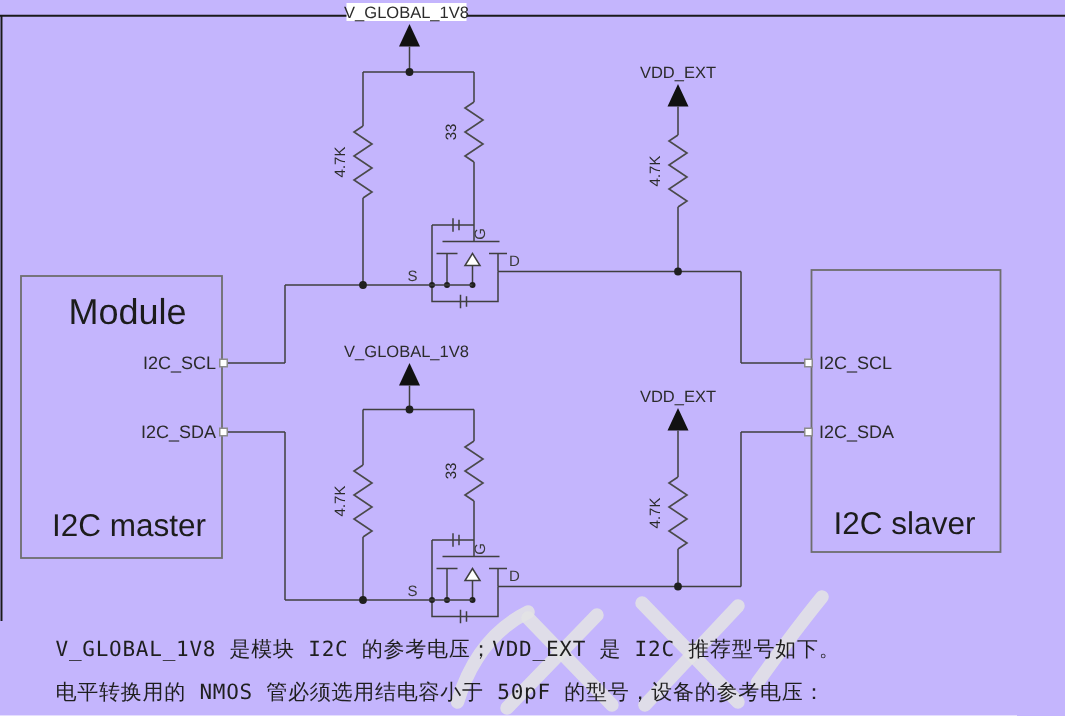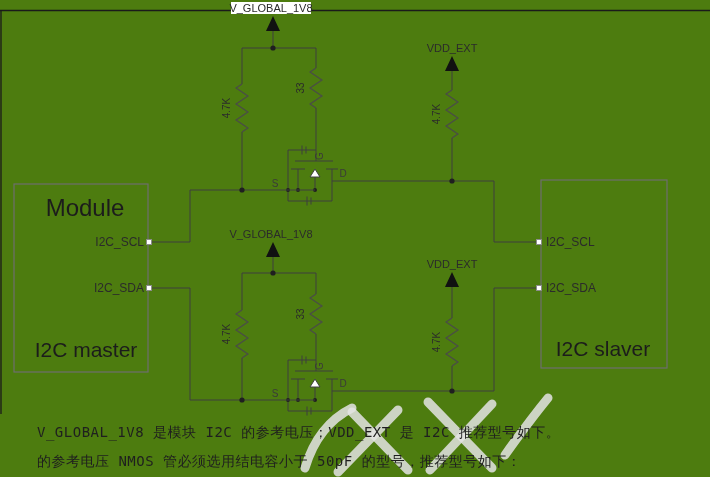--- a/index.html
+++ b/index.html
@@ -1,19 +1,19 @@
 <!DOCTYPE html>
 <html><head>
 <meta charset="utf-8">
 <style>
   html,body{margin:0;padding:0;background:#ffffff;}
   .page{
     position:relative;
     width:710px;height:477px;
-    background:#4d7c0f;
+    background:#c4b5fd;
     font-family:"Liberation Sans", sans-serif;
     overflow:hidden;
   }
   svg{position:absolute;left:0;top:0;}
   svg text{fill:#2b2b2b;}
   .wire{stroke:#3f3f3f;stroke-width:1;fill:none;}
   .res{stroke:#4a4a4a;stroke-width:1.1;fill:none;}
   .boxline{stroke:#6e6e6e;stroke-width:1.2;fill:none;}
   .pinsq{stroke:#8c8c8c;stroke-width:1;fill:#ffffff;}
   .dot{fill:#1f1f1f;}
@@ -159,14 +159,14 @@
       <rect class="boxline" x="541" y="180" width="126" height="188"></rect>
       <rect class="pinsq" x="536.5" y="239.5" width="5" height="5"></rect>
       <rect class="pinsq" x="536.5" y="285.5" width="5" height="5"></rect>
       <text class="pinlbl" x="546" y="246" text-anchor="start">I2C_SCL</text>
       <text class="pinlbl" x="546" y="292" text-anchor="start">I2C_SDA</text>
       <text class="boxrole" x="603" y="356" text-anchor="middle">I2C slaver</text>
     </g>
   </svg>
 
   <div class="note note1">V_GLOBAL_1V8 是模块 I2C 的参考电压；VDD_EXT 是 I2C 推荐型号如下。</div>
-  <div class="note note2">的参考电压 NMOS 管必须选用结电容小于 50pF 的型号，推荐型号如下：</div>
+  <div class="note note2">电平转换用的 NMOS 管必须选用结电容小于 50pF 的型号，设备的参考电压：</div>
 </div>
 
 </body></html>

